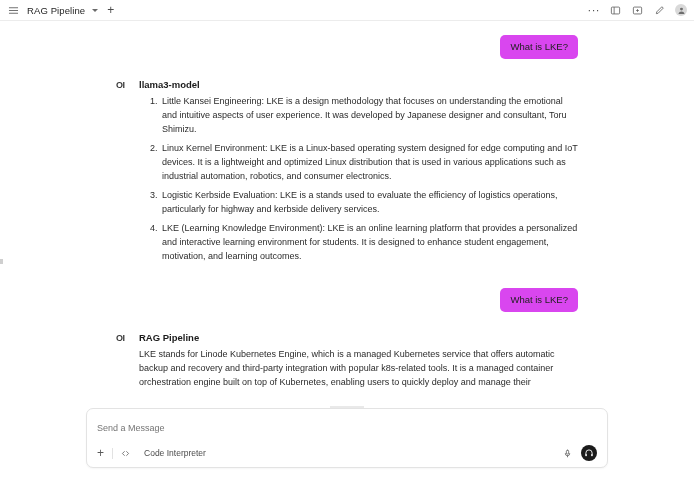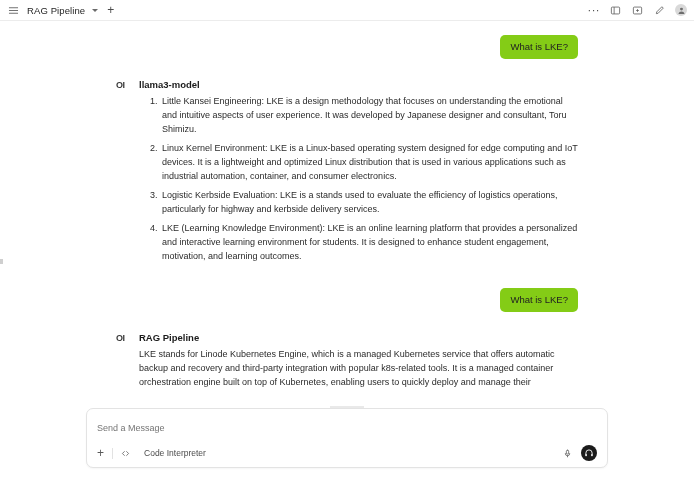--- a/index.html
+++ b/index.html
@@ -73,21 +73,21 @@
   .edge-mark {
     position: absolute;
     left: 0; top: 238px;
     width: 3px; height: 5px;
     background: #cfcfcf;
   }
 
   
   .user-row { display: flex; justify-content: flex-end; margin-bottom: 20px; }
   .user-bubble {
-    background: #84cc16;
+    background: #d946ef;
     border-radius: 5px;
     padding: 6px 10px;
     font-size: 9.5px;
     color: #222;
     line-height: 1.3;
   }
 
   
   .assistant-row {
     display: flex;
@@ -244,21 +244,21 @@
         <div class="user-bubble">What is LKE?</div>
       </div>
 
       <div class="assistant-row">
         <div class="assistant-avatar">OI</div>
         <div class="assistant-body">
           <div class="assistant-name">llama3-model</div>
           <div class="assistant-text">
             <ol class="definitions">
               <li>Little Kansei Engineering: LKE is a design methodology that focuses on understanding the emotional and intuitive aspects of user experience. It was developed by Japanese designer and consultant, Toru Shimizu.</li>
-              <li>Linux Kernel Environment: LKE is a Linux-based operating system designed for edge computing and IoT devices. It is a lightweight and optimized Linux distribution that is used in various applications such as industrial automation, container, and consumer electronics.</li>
+              <li>Linux Kernel Environment: LKE is a Linux-based operating system designed for edge computing and IoT devices. It is a lightweight and optimized Linux distribution that is used in various applications such as industrial automation, robotics, and consumer electronics.</li>
               <li>Logistic Kerbside Evaluation: LKE is a stands used to evaluate the efficiency of logistics operations, particularly for highway and kerbside delivery services.</li>
               <li>LKE (Learning Knowledge Environment): LKE is an online learning platform that provides a personalized and interactive learning environment for students. It is designed to enhance student engagement, motivation, and learning outcomes.</li>
             </ol>
           </div>
         </div>
       </div>
 
       <div class="user-row">
         <div class="user-bubble">What is LKE?</div>
       </div>

